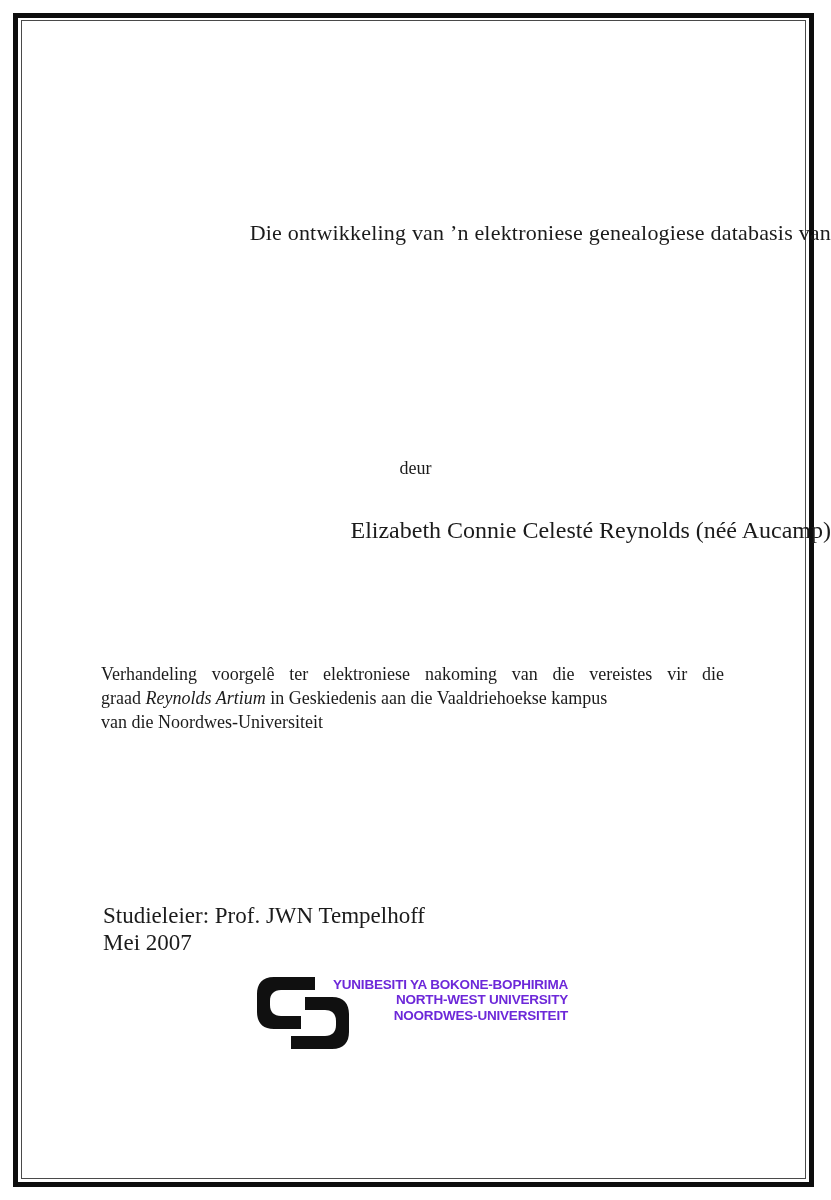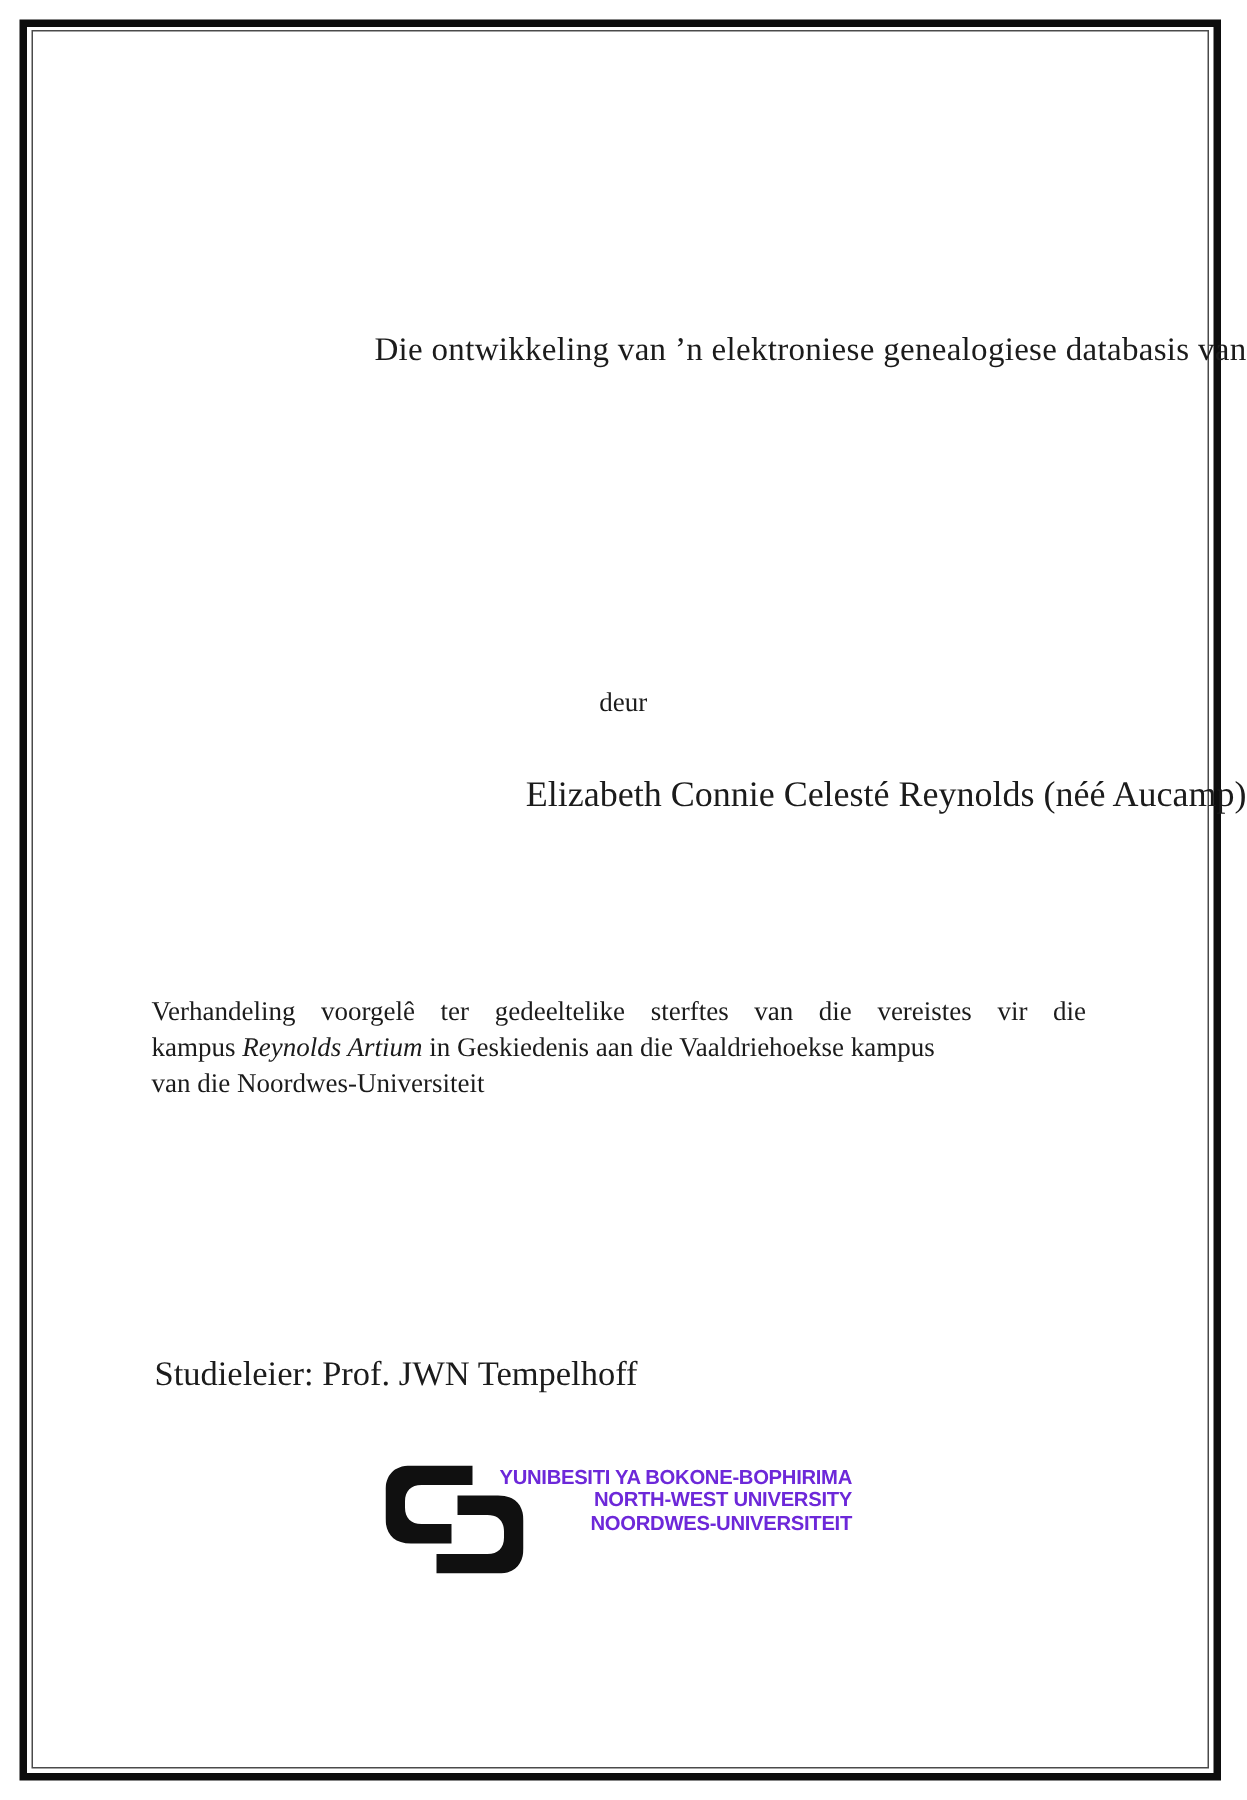--- a/index.html
+++ b/index.html
@@ -70,27 +70,28 @@
 
   <h1 class="title">
     <span class="tline">Die ontwikkeling van ’n elektroniese genealogiese databasis van</span>
   </h1>
 
   <div class="byline">deur</div>
 
   <div class="author">Elizabeth Connie Celesté Reynolds (néé Aucamp)</div>
 
   <div class="statement">
-    <div class="s-justify">Verhandeling voorgelê ter gedeeltelike sterftes van die vereistes vir die</div>
-    <div><span>kampus </span><i>Reynolds Artium</i><span> in Geskiedenis aan die Vaaldriehoekse kampus</span></div>
+    <div class="s-justify">Verhandeling voorgelê ter elektroniese nakoming van die vereistes vir die</div>
+    <div><span>graad </span><i>Reynolds Artium</i><span> in Geskiedenis aan die Vaaldriehoekse kampus</span></div>
     <div>van die Noordwes-Universiteit</div>
   </div>
 
   <div class="supervisor-block">
     <div>Studieleier: Prof. JWN Tempelhoff</div>
+    <div>Mei 2007</div>
   </div>
 
   <svg class="logo-mark" viewBox="0 0 92 72" xmlns="http://www.w3.org/2000/svg" aria-hidden="true">
     <path fill="#101010" d="M 58 0 L 17 0 C 5 0 0 7 0 17 L 0 35 C 0 45 5 52 17 52 L 44 52 L 44 39 L 24 39 C 17 39 13 35 13 28 L 13 24 C 13 17 17 13 24 13 L 58 13 Z"></path>
     <path fill="#101010" stroke="#ffffff" stroke-width="5" paint-order="stroke" stroke-linejoin="round" transform="rotate(180 46 36)" d="M 58 0 L 17 0 C 5 0 0 7 0 17 L 0 35 C 0 45 5 52 17 52 L 44 52 L 44 39 L 24 39 C 17 39 13 35 13 28 L 13 24 C 13 17 17 13 24 13 L 58 13 Z"></path>
   </svg>
 
   <div class="logo-text">
     <div>YUNIBESITI YA BOKONE-BOPHIRIMA</div>
     <div>NORTH-WEST UNIVERSITY</div>

